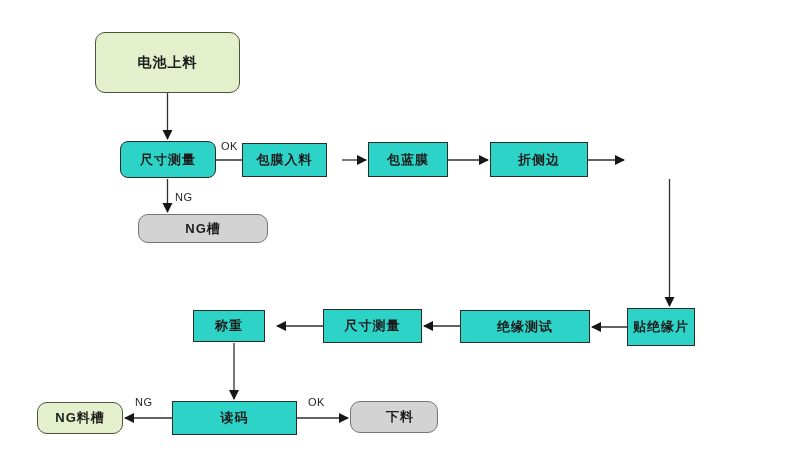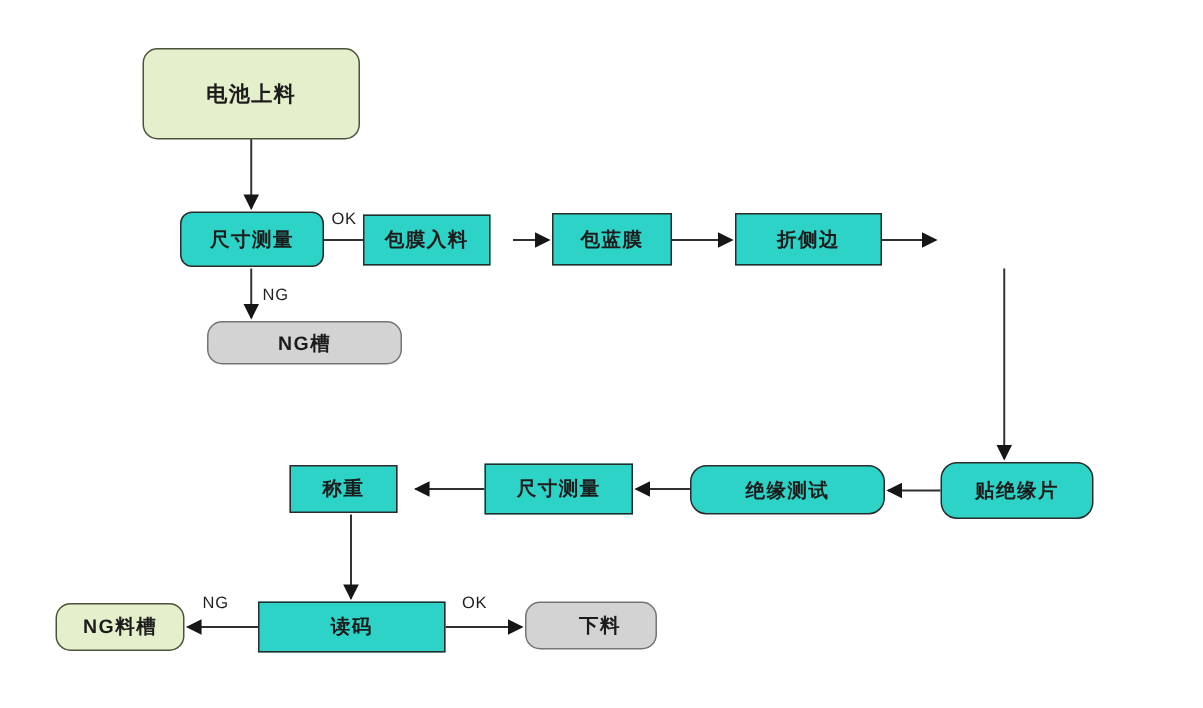--- a/index.html
+++ b/index.html
@@ -24,22 +24,22 @@
   .rounded-green{background:#E4EFCB;border:1.5px solid #4d523c;border-radius:10px;}
   .rounded-gray{background:#D3D3D3;border:1.5px solid #757575;border-radius:10px;}
 
   .n1{left:95px;top:32px;width:145px;height:61px;font-size:14px;}
   .n2{left:120px;top:141px;width:96px;height:37px;}
   .n3{left:113px;top:214px;width:130px;height:29px;margin-left:25px;}
   .n4{left:242px;top:143px;width:85px;height:34px;}
   .n5{left:368px;top:142px;width:80px;height:35px;}
   .n6{left:490px;top:142px;width:98px;height:35px;}
   .n7{left:626px;top:142px;width:87px;height:36px;}
-  .n8{left:627px;top:308px;width:102px;height:38px;border-radius:11px;}
-  .n9{left:460px;top:310px;width:130px;height:33px;border-radius:11px;}
+  .n8{left:627px;top:308px;width:68px;height:38px;}
+  .n9{left:460px;top:310px;width:130px;height:33px;}
   .n10{left:323px;top:309px;width:99px;height:34px;}
   .n11{left:193px;top:310px;width:72px;height:32px;}
   .n12{left:172px;top:401px;width:125px;height:34px;}
   .n13{left:37px;top:402px;width:86px;height:32px;}
   .n14{left:350px;top:401px;width:88px;height:32px;padding-left:12px;}
 
   .edge-label{
     position:absolute;
     font-size:11px;font-weight:normal;color:#1f1f1f;
     letter-spacing:0.5px;

